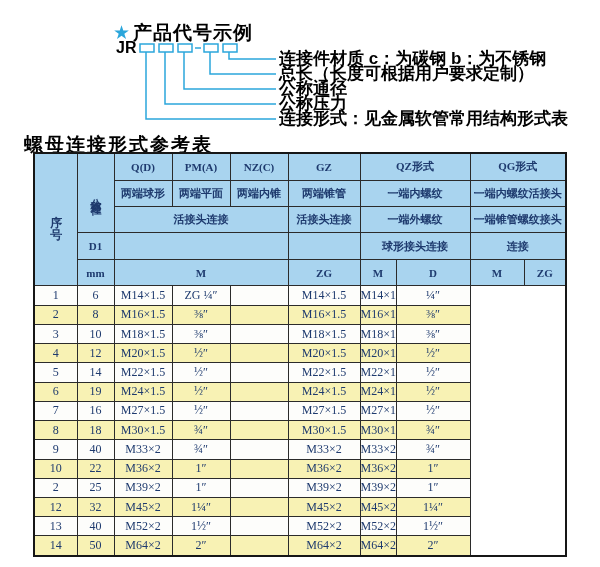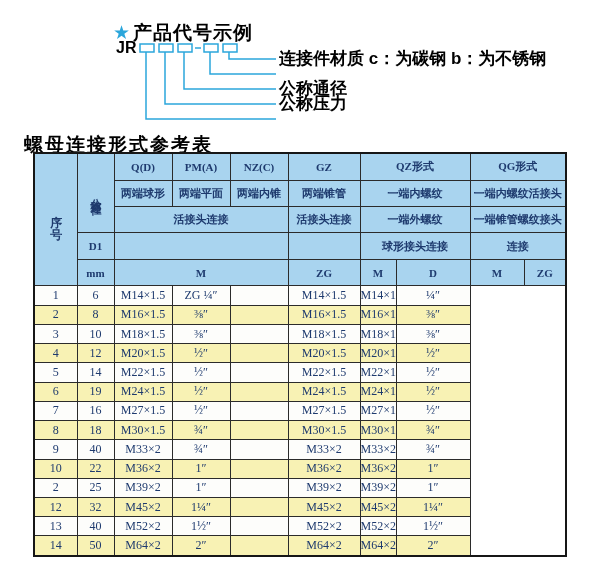--- a/index.html
+++ b/index.html
@@ -68,22 +68,24 @@
 
       <polyline points="229,52 229,59 276,59"></polyline>
       <polyline points="210,52 210,74 276,74"></polyline>
       <polyline points="184,52 184,89 276,89"></polyline>
       <polyline points="165,52 165,104 276,104"></polyline>
       <polyline points="146,52 146,119 276,119"></polyline>
     </g>
   </svg>
 
   <div class="diag-label" style="top:52px">连接件材质  c：为碳钢  b：为不锈钢</div>
+  <div class="diag-label" style="top:67px">总长（长度可根据用户要求定制）</div>
   <div class="diag-label" style="top:82px">公称通径</div>
   <div class="diag-label" style="top:97px">公称压力</div>
+  <div class="diag-label" style="top:112px">连接形式：见金属软管常用结构形式表</div>
 </div>
 
 <div class="table-title">螺母连接形式参考表</div>
 
 <div class="tbl-wrap">
 <table class="nut">
   <colgroup>
     <col style="width:43px">
         <col style="width:37px">
     <col style="width:58px">

